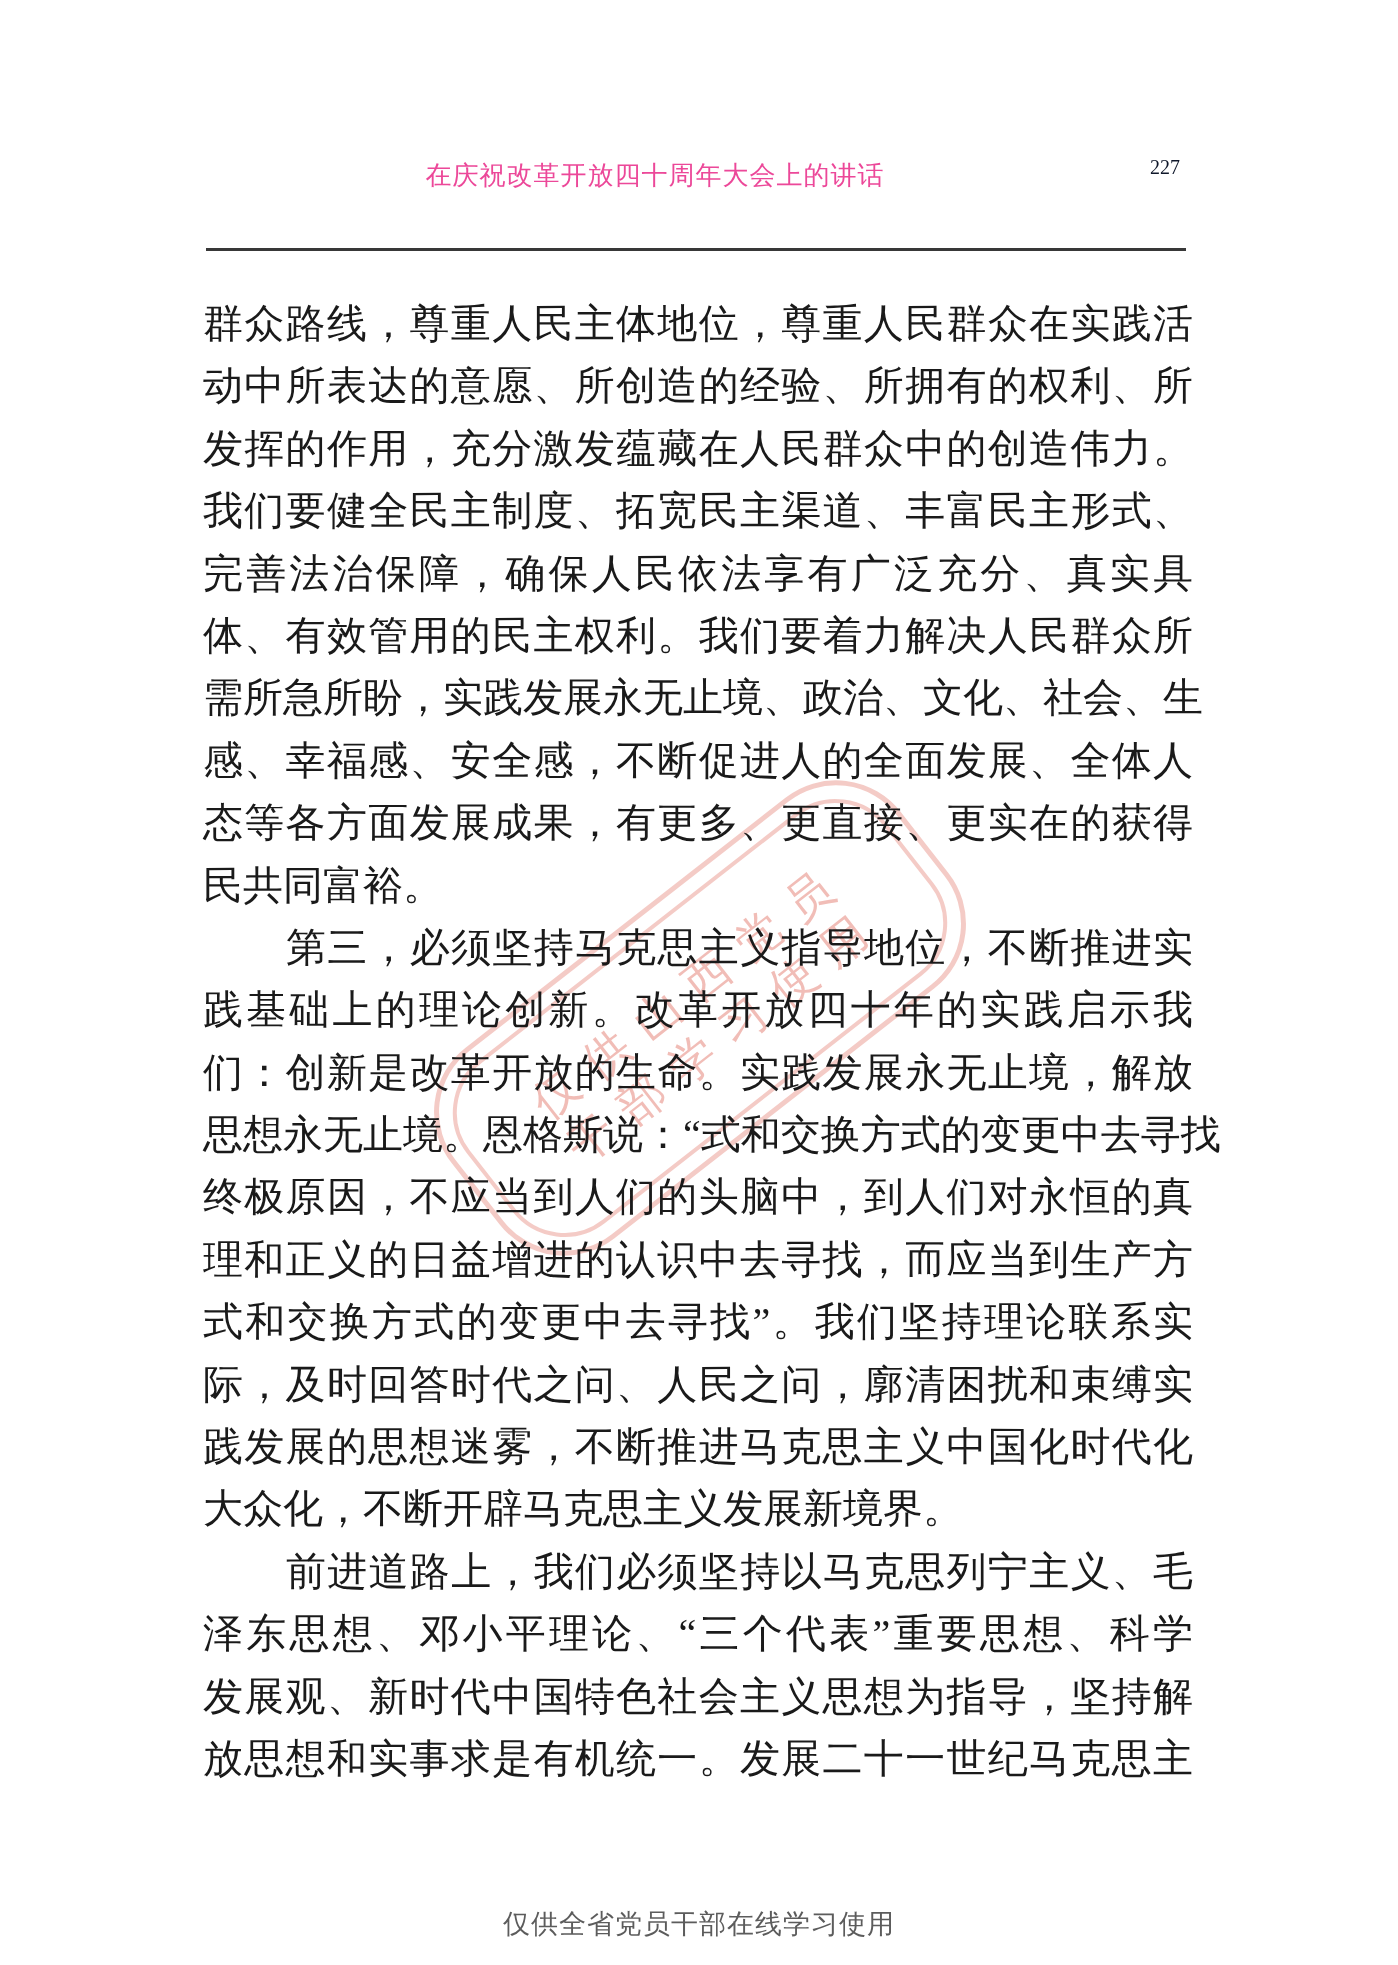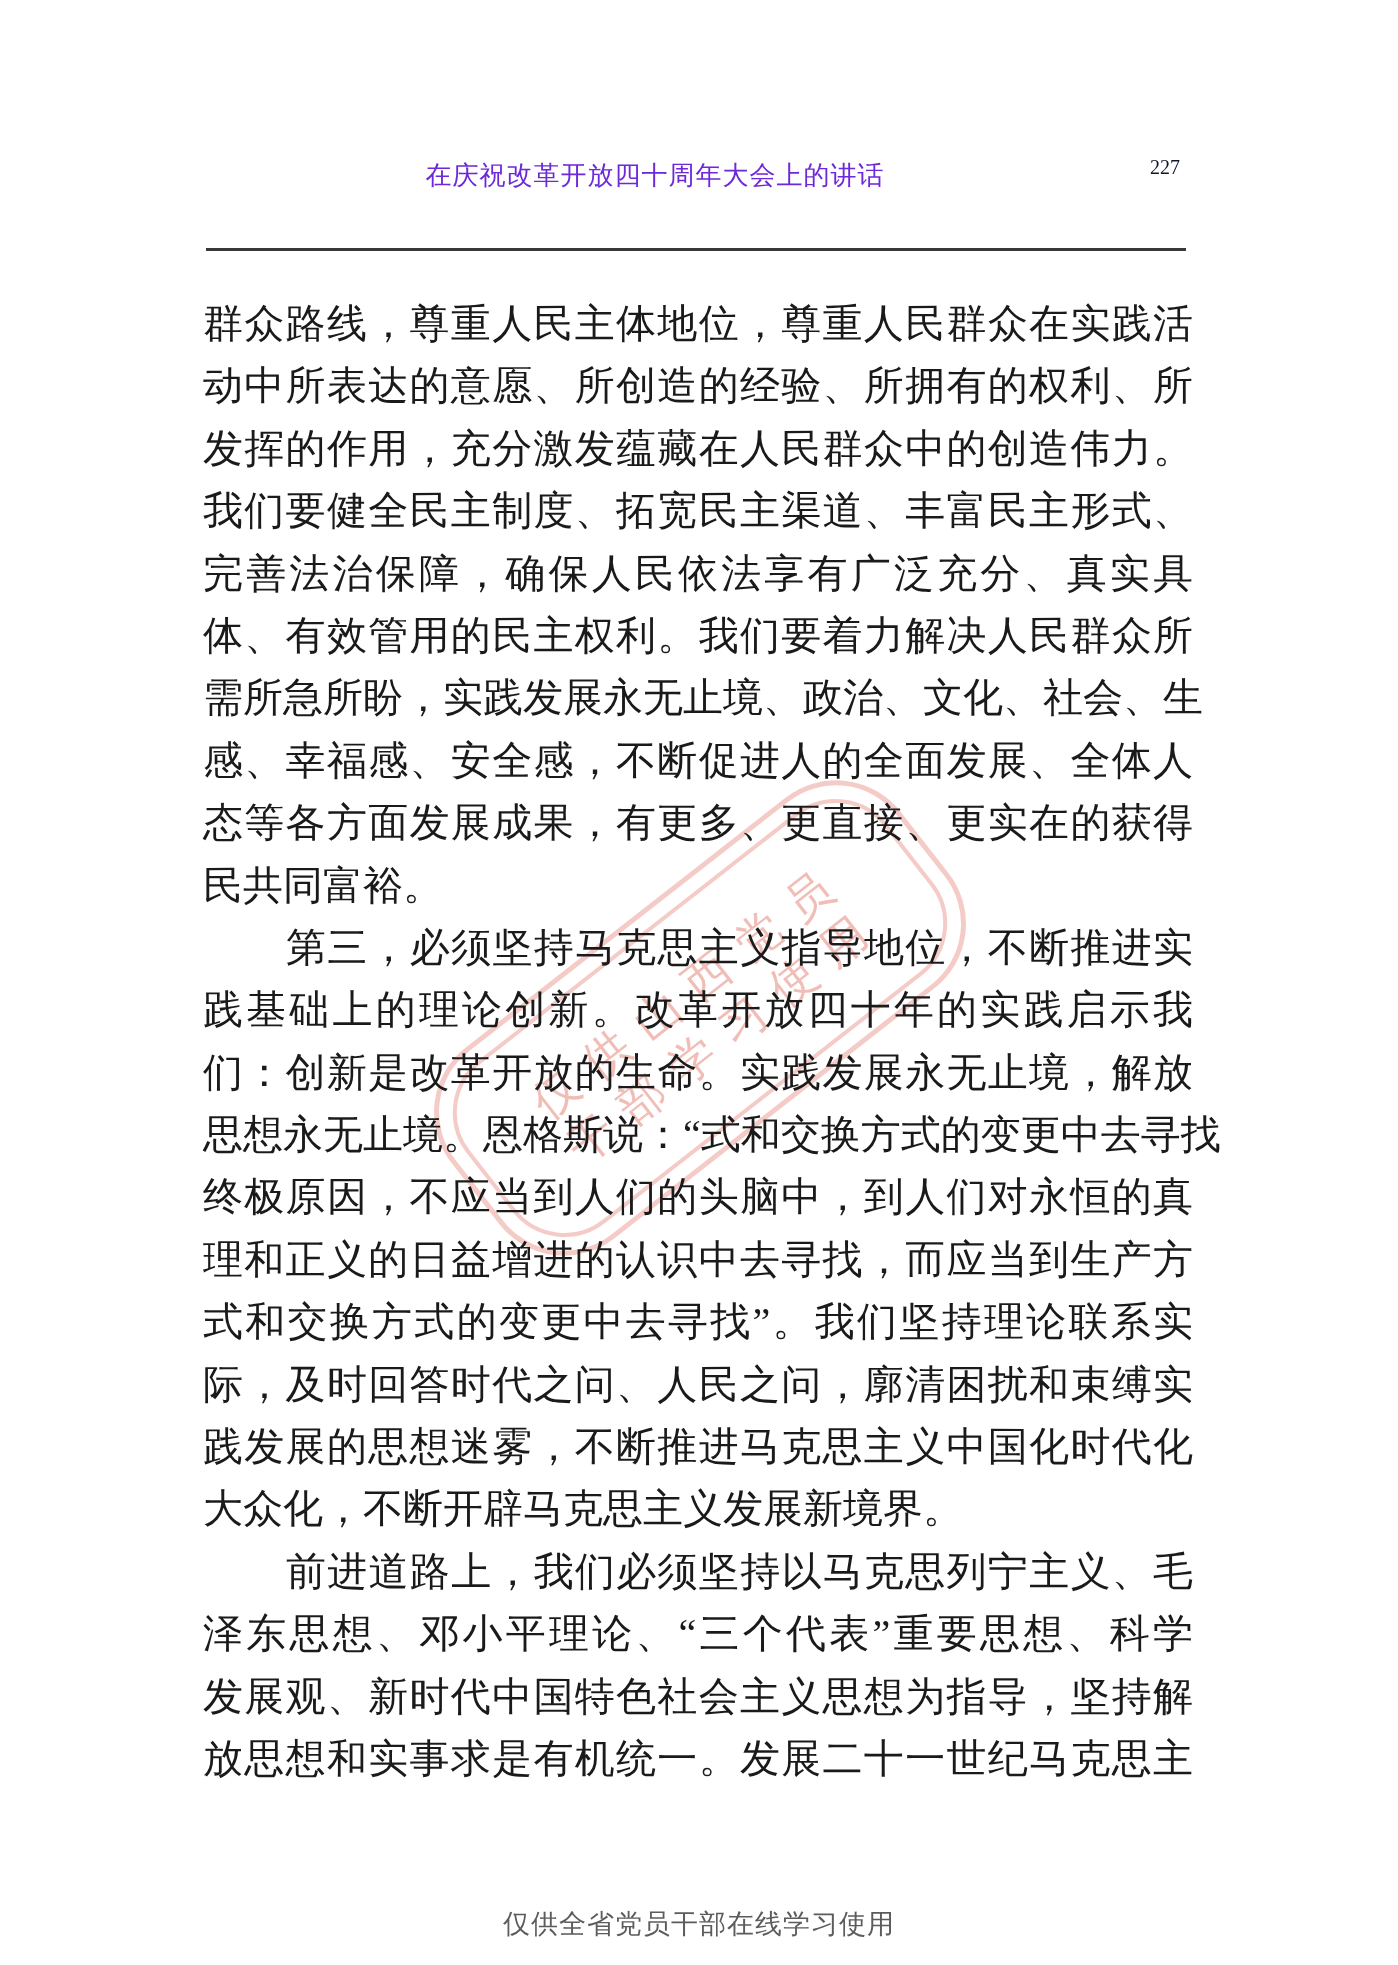--- a/index.html
+++ b/index.html
@@ -7,21 +7,21 @@
     position:relative;
     width:1398px;height:1965px;
     background:#ffffff;
     overflow:hidden;
     font-family:"Liberation Serif","DejaVu Serif",serif;
   }
   
   .header-title{
     position:absolute;top:158px;left:205px;width:900px;
     text-align:center;
-    font-size:26px;letter-spacing:1px;color:#6d28d9;
+    font-size:26px;letter-spacing:1px;color:#ec4899;
     font-family:"Liberation Serif","DejaVu Serif",serif;
     white-space:nowrap;
   }
   .page-number{
     position:absolute;top:156px;right:218px;
     font-size:20px;color:#0f172a;
     font-family:"Liberation Serif","DejaVu Serif",serif;
   }
   .header-rule{
     position:absolute;top:248px;left:206px;width:980px;height:3px;

